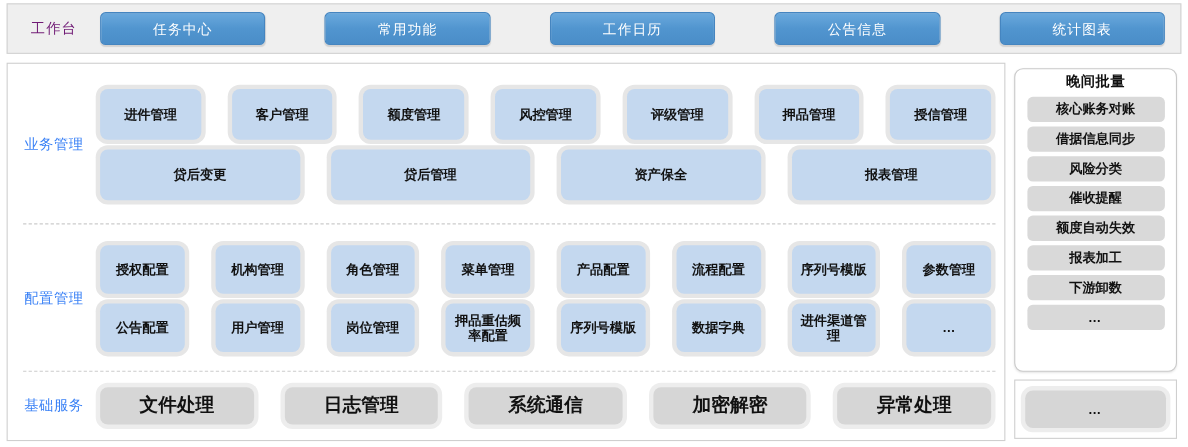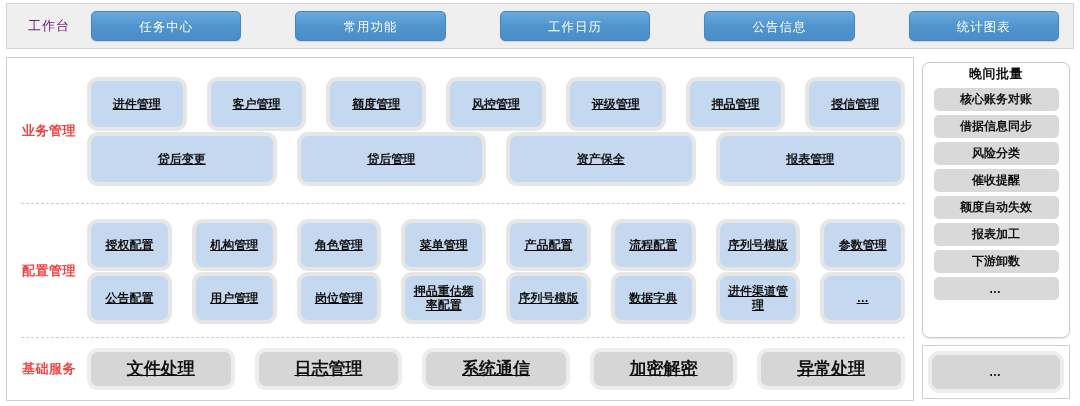--- a/index.html
+++ b/index.html
@@ -50,24 +50,24 @@
   .band.business{height:146px;}
   .band.config{height:134px;}
   .band.basic{flex:1;}
   .divider{
     position:absolute;left:14px;right:8px;bottom:0;height:0;
     border-top:1px dashed #cccccc;
   }
   .band-label{
     width:84px;flex:0 0 84px;
     text-align:center;
-    font-size:13px;font-weight:bold;color:#ef4444;letter-spacing:.5px;
+    font-size:13px;font-weight:normal;color:#3b82f6;letter-spacing:.5px;
   }
   .band-rows{flex:1;display:flex;flex-direction:column;justify-content:center;gap:9px;padding-right:12px;}
-  .row{display:flex;gap:28px;text-decoration:underline;}
+  .row{display:flex;gap:28px;}
 
   .tile{
     flex:1;
     display:flex;align-items:center;justify-content:center;
     text-align:center;
     font-size:12px;font-weight:bold;color:#111111;
     line-height:14px;
     border-radius:7px;
     box-sizing:border-box;
     cursor:pointer;

